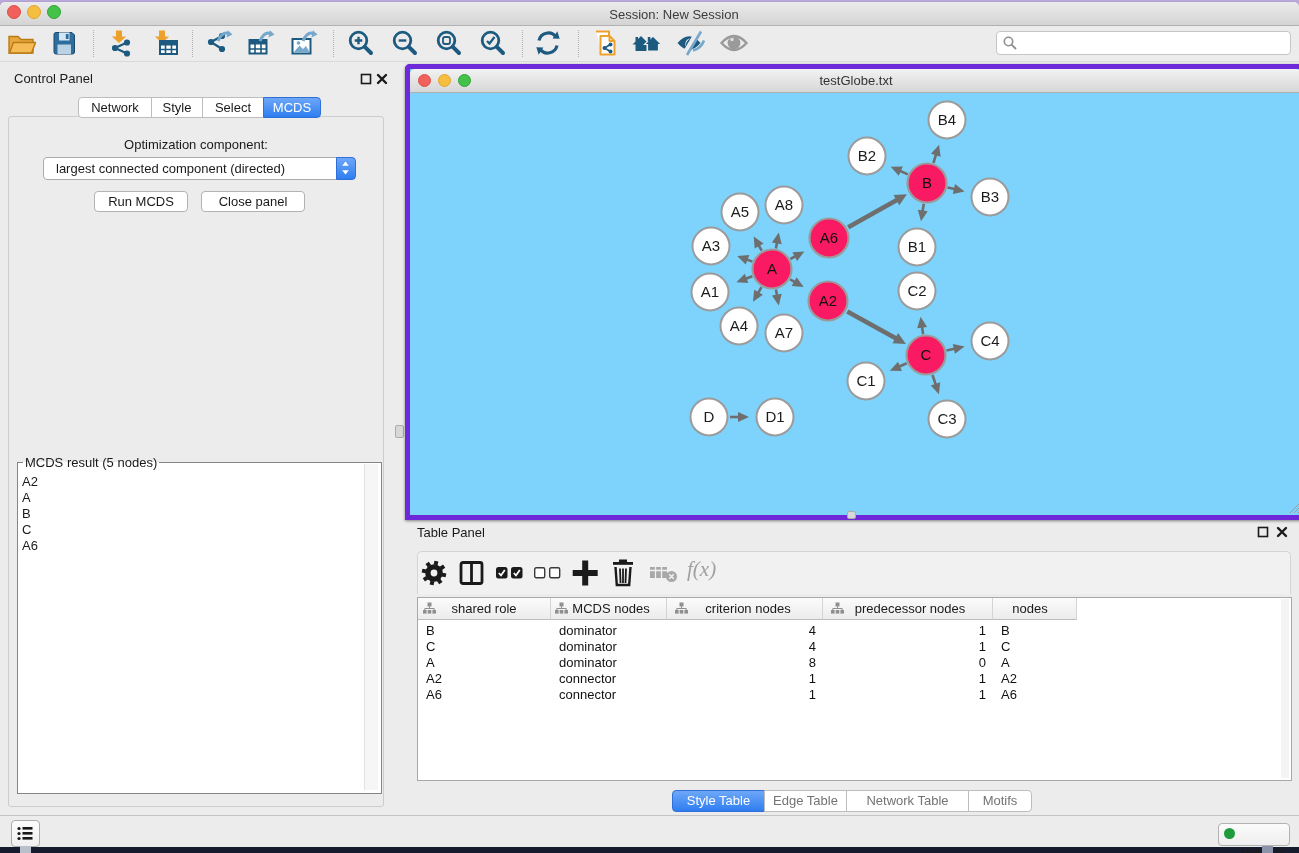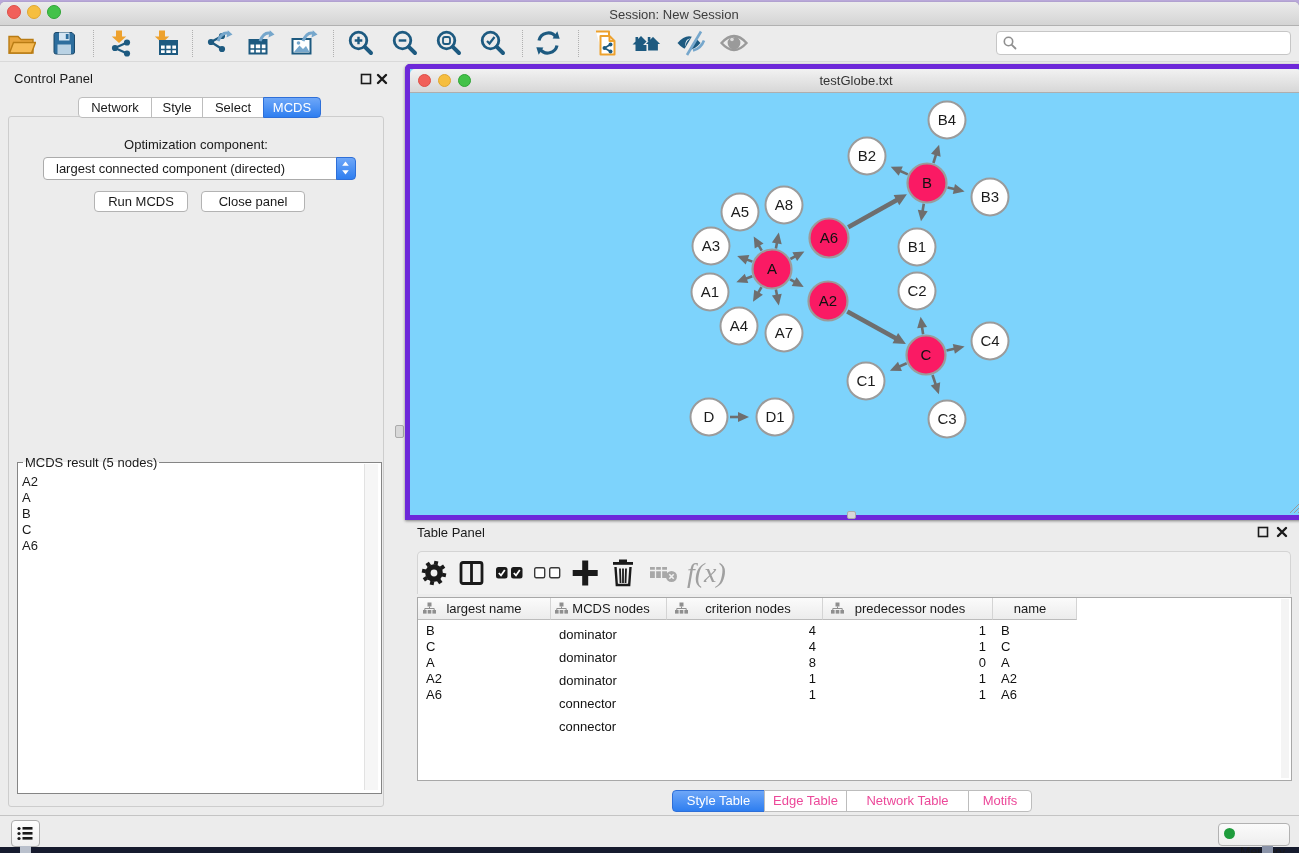--- a/index.html
+++ b/index.html
@@ -19,21 +19,21 @@
 .btn{position:absolute;height:19px;background:#fff;border:1px solid #b3b3b3;border-radius:4px;font-size:13px;color:#1a1a1a;text-align:center;line-height:19px}
 
 #netframe{position:absolute;left:405px;top:64px;width:891px;height:446px;background:#7dd3fc;border:5px solid #6d28d9;border-radius:5px 5px 1px 1px;box-shadow:0 1px 3px rgba(0,0,0,.25)}
 #nettitle{position:absolute;left:0;top:0;width:100%;height:23px;background:linear-gradient(#f2f2f2,#d7d7d7);border-bottom:1px solid #aeaeae;border-radius:5px 5px 0 0}
 
 #tptool{position:absolute;left:417px;top:551px;width:872px;height:42px;background:#f1f1f1;border:1px solid #d4d4d4;border-bottom:none;border-radius:5px 5px 0 0}
 #tbl{position:absolute;left:417px;top:597px;width:873px;height:182px;background:#fff;border:1px solid #a8a8a8}
 .hcell{position:absolute;top:0;height:21px;background:linear-gradient(#fbfbfb,#ececec);border-right:1px solid #d4d4d4;border-bottom:1px solid #bcbcbc}
 .hlbl{position:absolute;top:3px;font-size:13px;color:#1a1a1a;white-space:nowrap}
 .cell{position:absolute;font-size:13px;color:#111;white-space:nowrap}
-.btab{position:absolute;top:790px;height:20px;background:#fff;border:1px solid #bdbdbd;font-size:13px;color:#ec4899;text-align:center;line-height:20px}
+.btab{position:absolute;top:790px;height:20px;background:#fff;border:1px solid #bdbdbd;font-size:13px;color:#737373;text-align:center;line-height:20px}
 #statusbar{position:absolute;left:0;top:815px;width:1299px;height:31px;background:#ececec;border-top:1px solid #c4c4c4}
 </style></head>
 <body>
 <div id="mainwin"></div>
 <div id="deskbottom"></div>
 <div id="titlebar">
 <div class="tl" style="left:7px;top:3px;background:#f1605a;border:1px solid #dd4f47"></div>
 <div class="tl" style="left:27px;top:3px;background:#f6be3f;border:1px solid #e0a630"></div>
 <div class="tl" style="left:47px;top:3px;background:#43c249;border:1px solid #2fa436"></div>
 <div class="txt ctr" style="left:674px;top:5px;color:#3c3c3c">Session: New Session</div>
@@ -420,21 +420,21 @@
         <rect x="5" y="4" width="20" height="2.8" fill="#1a1a1a"></rect>
         <path d="M7.5 9 L8.8 27 H21.2 L22.5 9" fill="none" stroke="#1a1a1a" stroke-width="2.4"></path>
         <path d="M12 10.5 L12.5 25 M15 10.5 V25 M18 10.5 L17.5 25" stroke="#1a1a1a" stroke-width="1.8"></path>
       </svg>
 <svg class="abs" style="left:230px;top:6px" width="34" height="30">
         <rect x="2" y="9" width="17" height="11" fill="#a8a8a8"></rect>
         <path d="M2 12.5 H19 M7.5 9 V20 M13.5 9 V20" stroke="#f1f1f1" stroke-width="1.3"></path>
         <circle cx="23.5" cy="18.5" r="5.5" fill="#a8a8a8"></circle>
         <path d="M21.3 16.3 L25.7 20.7 M25.7 16.3 L21.3 20.7" stroke="#f1f1f1" stroke-width="1.6"></path>
       </svg>
-<div class="abs" style="left:269px;top:5px;font-family:'Liberation Serif',serif;font-style:italic;font-size:28px;color:#a0a0a0">f(x)</div>
+<div class="abs" style="left:269px;top:5px;font-family:'Liberation Serif',serif;font-style:italic;font-size:21px;color:#a0a0a0">f(x)</div>
 </div>
 <div id="tbl">
 <div class="hcell" style="left:0;width:132px"></div>
 <div class="hcell" style="left:133px;width:115px"></div>
 <div class="hcell" style="left:249px;width:155px"></div>
 <div class="hcell" style="left:405px;width:169px"></div>
 <div class="hcell" style="left:575px;width:83px"></div>
 <svg class="abs" style="left:5px;top:4px" width="13" height="13">
         <g fill="#8f8f8f">
           <rect x="4.5" y="0.5" width="4" height="4"></rect>
@@ -464,27 +464,27 @@
       </svg>
 <svg class="abs" style="left:413px;top:4px" width="13" height="13">
         <g fill="#8f8f8f">
           <rect x="4.5" y="0.5" width="4" height="4"></rect>
           <rect x="0" y="8" width="3.6" height="3.6"></rect>
           <rect x="4.7" y="8" width="3.6" height="3.6"></rect>
           <rect x="9.4" y="8" width="3.6" height="3.6"></rect>
         </g>
         <path d="M6.5 4.5 V6.5 M1.8 8 V6.5 H11.2 V8" stroke="#8f8f8f" stroke-width="1" fill="none"></path>
       </svg>
-<div class="hlbl ctr" style="left:66px">largest name</div>
+<div class="hlbl ctr" style="left:66px">shared role</div>
 <div class="hlbl ctr" style="left:193px">MCDS nodes</div>
 <div class="hlbl ctr" style="left:330px">criterion nodes</div>
 <div class="hlbl ctr" style="left:492px">predecessor nodes</div>
-<div class="hlbl ctr" style="left:612px">name</div>
+<div class="hlbl ctr" style="left:612px">nodes</div>
 <div class="cell" style="left:8px;top:25px;line-height:16px">B<br>C<br>A<br>A2<br>A6</div>
-<div class="cell" style="left:141px;top:25px;line-height:23px">dominator<br>dominator<br>dominator<br>connector<br>connector</div>
+<div class="cell" style="left:141px;top:25px;line-height:16px">dominator<br>dominator<br>dominator<br>connector<br>connector</div>
 <div class="cell" style="left:340px;top:25px;line-height:16px;width:58px;text-align:right">4<br>4<br>8<br>1<br>1</div>
 <div class="cell" style="left:510px;top:25px;line-height:16px;width:58px;text-align:right">1<br>1<br>0<br>1<br>1</div>
 <div class="cell" style="left:583px;top:25px;line-height:16px">B<br>C<br>A<br>A2<br>A6</div>
 <div class="abs" style="left:863px;top:1px;width:8px;height:179px;background:#f4f4f4"></div>
 </div>
 <div class="btab" style="left:672px;width:91px;border-radius:4px 0 0 4px;background:linear-gradient(#6ea7f8,#2e7ef0);color:#fff;border-color:#2e6fd8">Style Table</div>
 <div class="btab" style="left:764px;width:81px">Edge Table</div>
 <div class="btab" style="left:846px;width:121px">Network Table</div>
 <div class="btab" style="left:968px;width:62px;border-radius:0 4px 4px 0">Motifs</div>
 </div>

